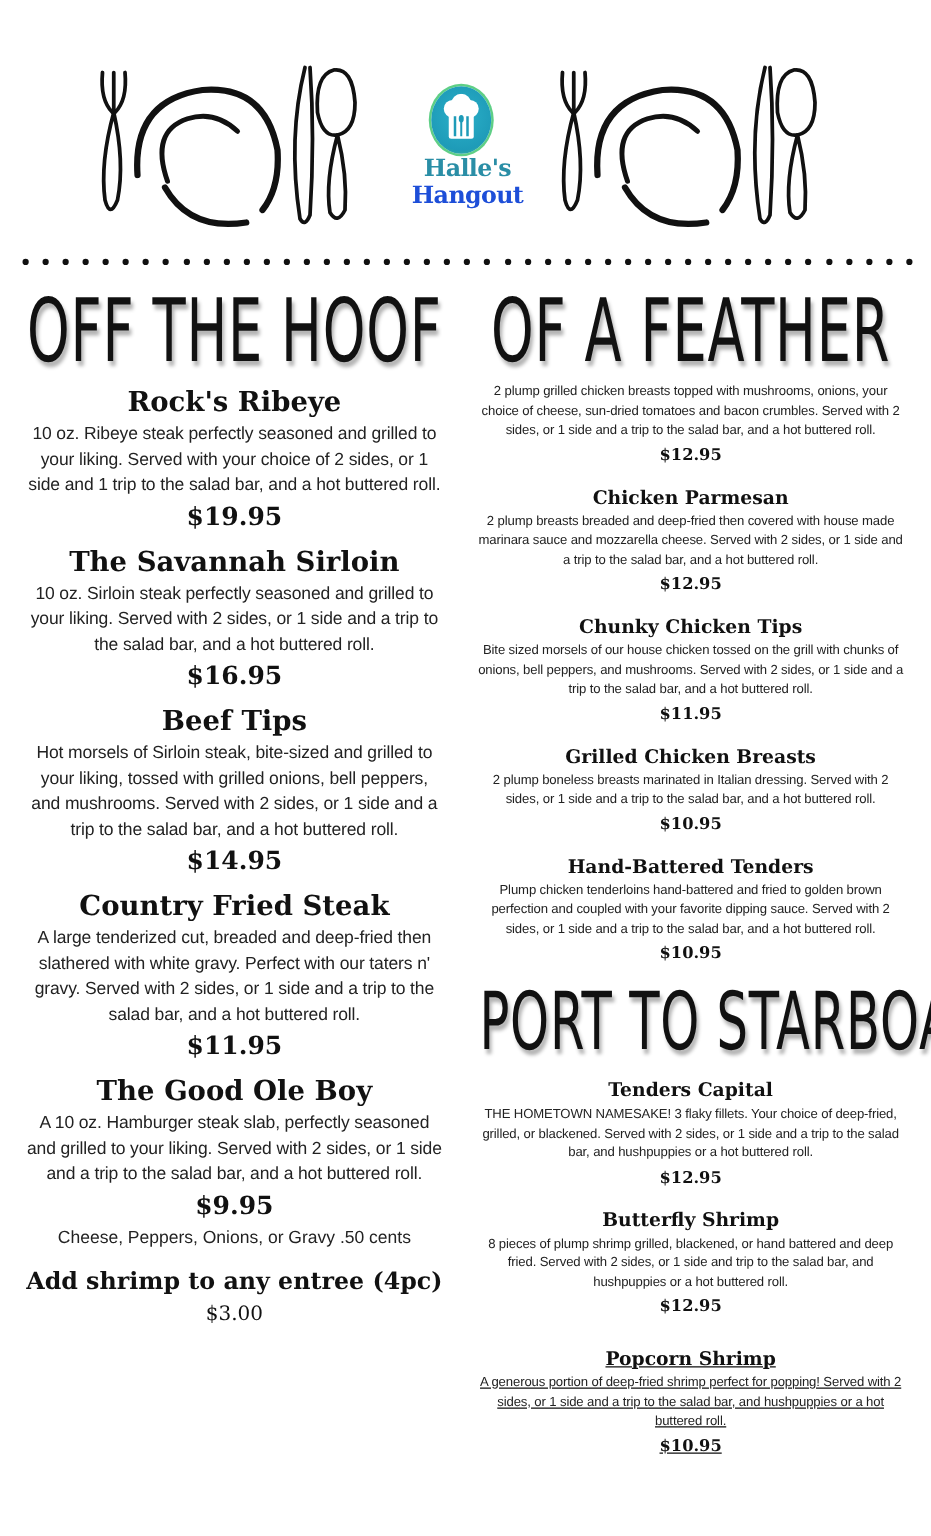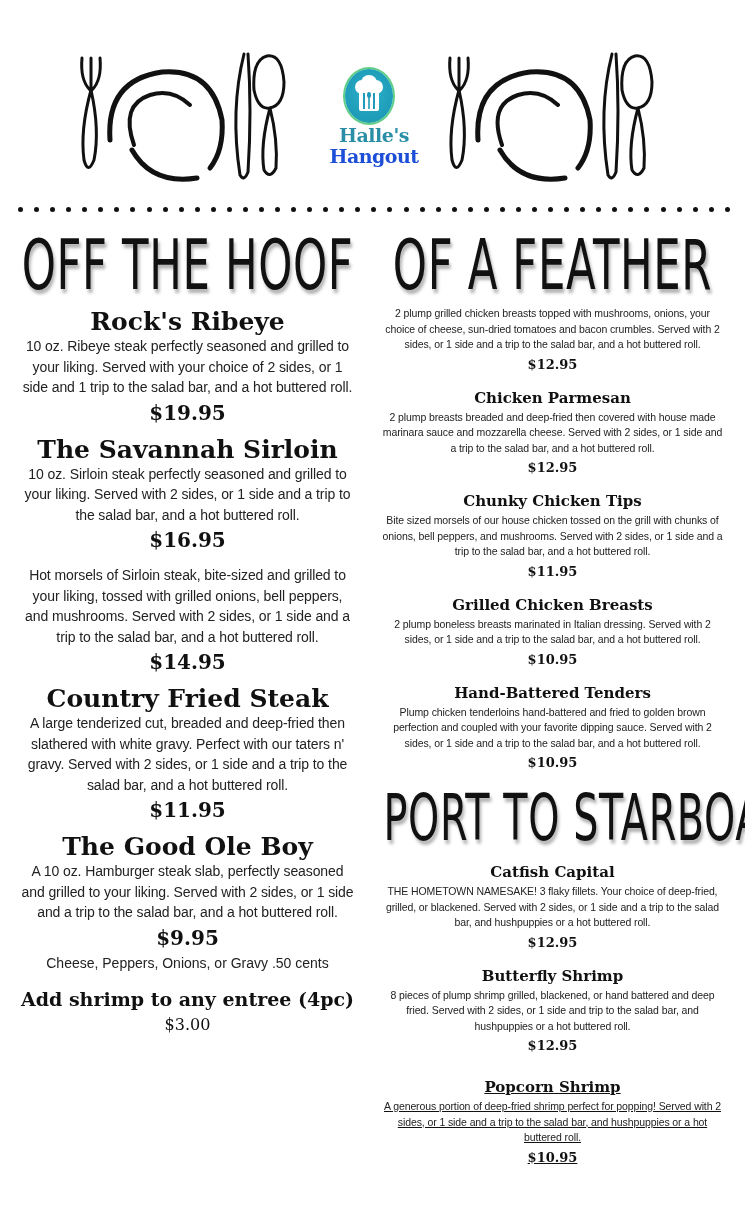--- a/index.html
+++ b/index.html
@@ -38,21 +38,21 @@
       text-shadow: 3px 4px 4px rgba(0,0,0,0.30); white-space: nowrap; }
     .col.left .section-title { font-size: 70px; margin: 0 -100px 10px; }
     .col.right .section-title.feather { font-size: 70px; margin: 0 -100px 6px; }
     .col.right .section-title.port { font-size: 64px; margin: 12px -100px 12px; }
 
     .item { margin-bottom: 14px; }
     .item-name { font-family: "DejaVu Serif", serif; font-weight: bold; }
     .item-desc { font-family: "Liberation Sans", sans-serif; color: #222; }
     .item-price { font-family: "DejaVu Serif", serif; font-weight: bold; }
 
-    .col.left .item-name { font-size: 25px; line-height: 24px; margin-bottom: 2px; }
+    .col.left .item-name { font-size: 22px; line-height: 24px; margin-bottom: 2px; }
     .col.left .item-desc { font-size: 14px; line-height: 20.5px; letter-spacing: -0.1px; }
     .col.left .item-price { font-size: 20px; line-height: 22px; margin-top: 4px; }
     .col.left .item-extra { font-size: 14px; line-height: 20px; margin-top: 4px; color: #222; }
 
     .col.right .item-name { font-size: 15px; line-height: 20px; margin-bottom: 2px; }
     .col.right .item-desc { font-size: 10.5px; line-height: 15.5px; letter-spacing: -0.1px; }
     .col.right .item-price { font-size: 13px; line-height: 18px; margin-top: 3px; }
 
     .addon { margin-top: 14px; }
     .addon-label { font-family: "DejaVu Serif", serif; font-size: 19px; line-height: 24px; font-weight: bold; }
@@ -168,20 +168,21 @@
     <div class="item-price">$19.95</div>
   </div>
 
   <div class="item">
     <div class="item-name">The Savannah Sirloin</div>
     <div class="item-desc">10 oz. Sirloin steak perfectly seasoned and grilled to your liking. Served with 2 sides, or 1 side and a trip to the salad bar, and a hot buttered roll.</div>
     <div class="item-price">$16.95</div>
   </div>
 
   <div class="item">
+    <div class="item-name">Beef Tips</div>
     <div class="item-desc">Hot morsels of Sirloin steak, bite-sized and grilled to your liking, tossed with grilled onions, bell peppers, and mushrooms.  Served with 2 sides, or 1 side and a trip to the salad bar, and a hot buttered roll.</div>
     <div class="item-price">$14.95</div>
   </div>
 
   <div class="item">
     <div class="item-name">Country Fried Steak</div>
     <div class="item-desc">A large tenderized cut, breaded and deep-fried then slathered with white gravy. Perfect with our taters n' gravy. Served with 2 sides, or 1 side and a trip to the salad bar, and a hot buttered roll.</div>
     <div class="item-price">$11.95</div>
   </div>
 
@@ -226,21 +227,21 @@
 
   <div class="item">
     <div class="item-name">Hand-Battered Tenders</div>
     <div class="item-desc">Plump chicken tenderloins hand-battered and fried to golden brown perfection and coupled with your favorite dipping sauce. Served with 2 sides, or 1 side and a trip to the salad bar, and a hot buttered roll.</div>
     <div class="item-price">$10.95</div>
   </div>
 
   <div class="section-title port">Port to Starboard</div>
 
   <div class="item">
-    <div class="item-name">Catfish Capital</div>
+    <div class="item-name">Tenders Capital</div>
     <div class="item-desc">THE HOMETOWN NAMESAKE! 3 flaky fillets. Your choice of deep-fried, grilled, or blackened. Served with 2 sides, or 1 side and a trip to the salad bar, and hushpuppies or a hot buttered roll.</div>
     <div class="item-price">$12.95</div>
   </div>
 
   <div class="item" style="margin-top:10px;">
     <div class="item-name">Butterfly Shrimp</div>
     <div class="item-desc">8 pieces of plump shrimp grilled, blackened, or hand battered and deep fried. Served with 2 sides, or 1 side and  trip to the salad bar, and hushpuppies or a hot buttered roll.</div>
     <div class="item-price">$12.95</div>
   </div>
 

